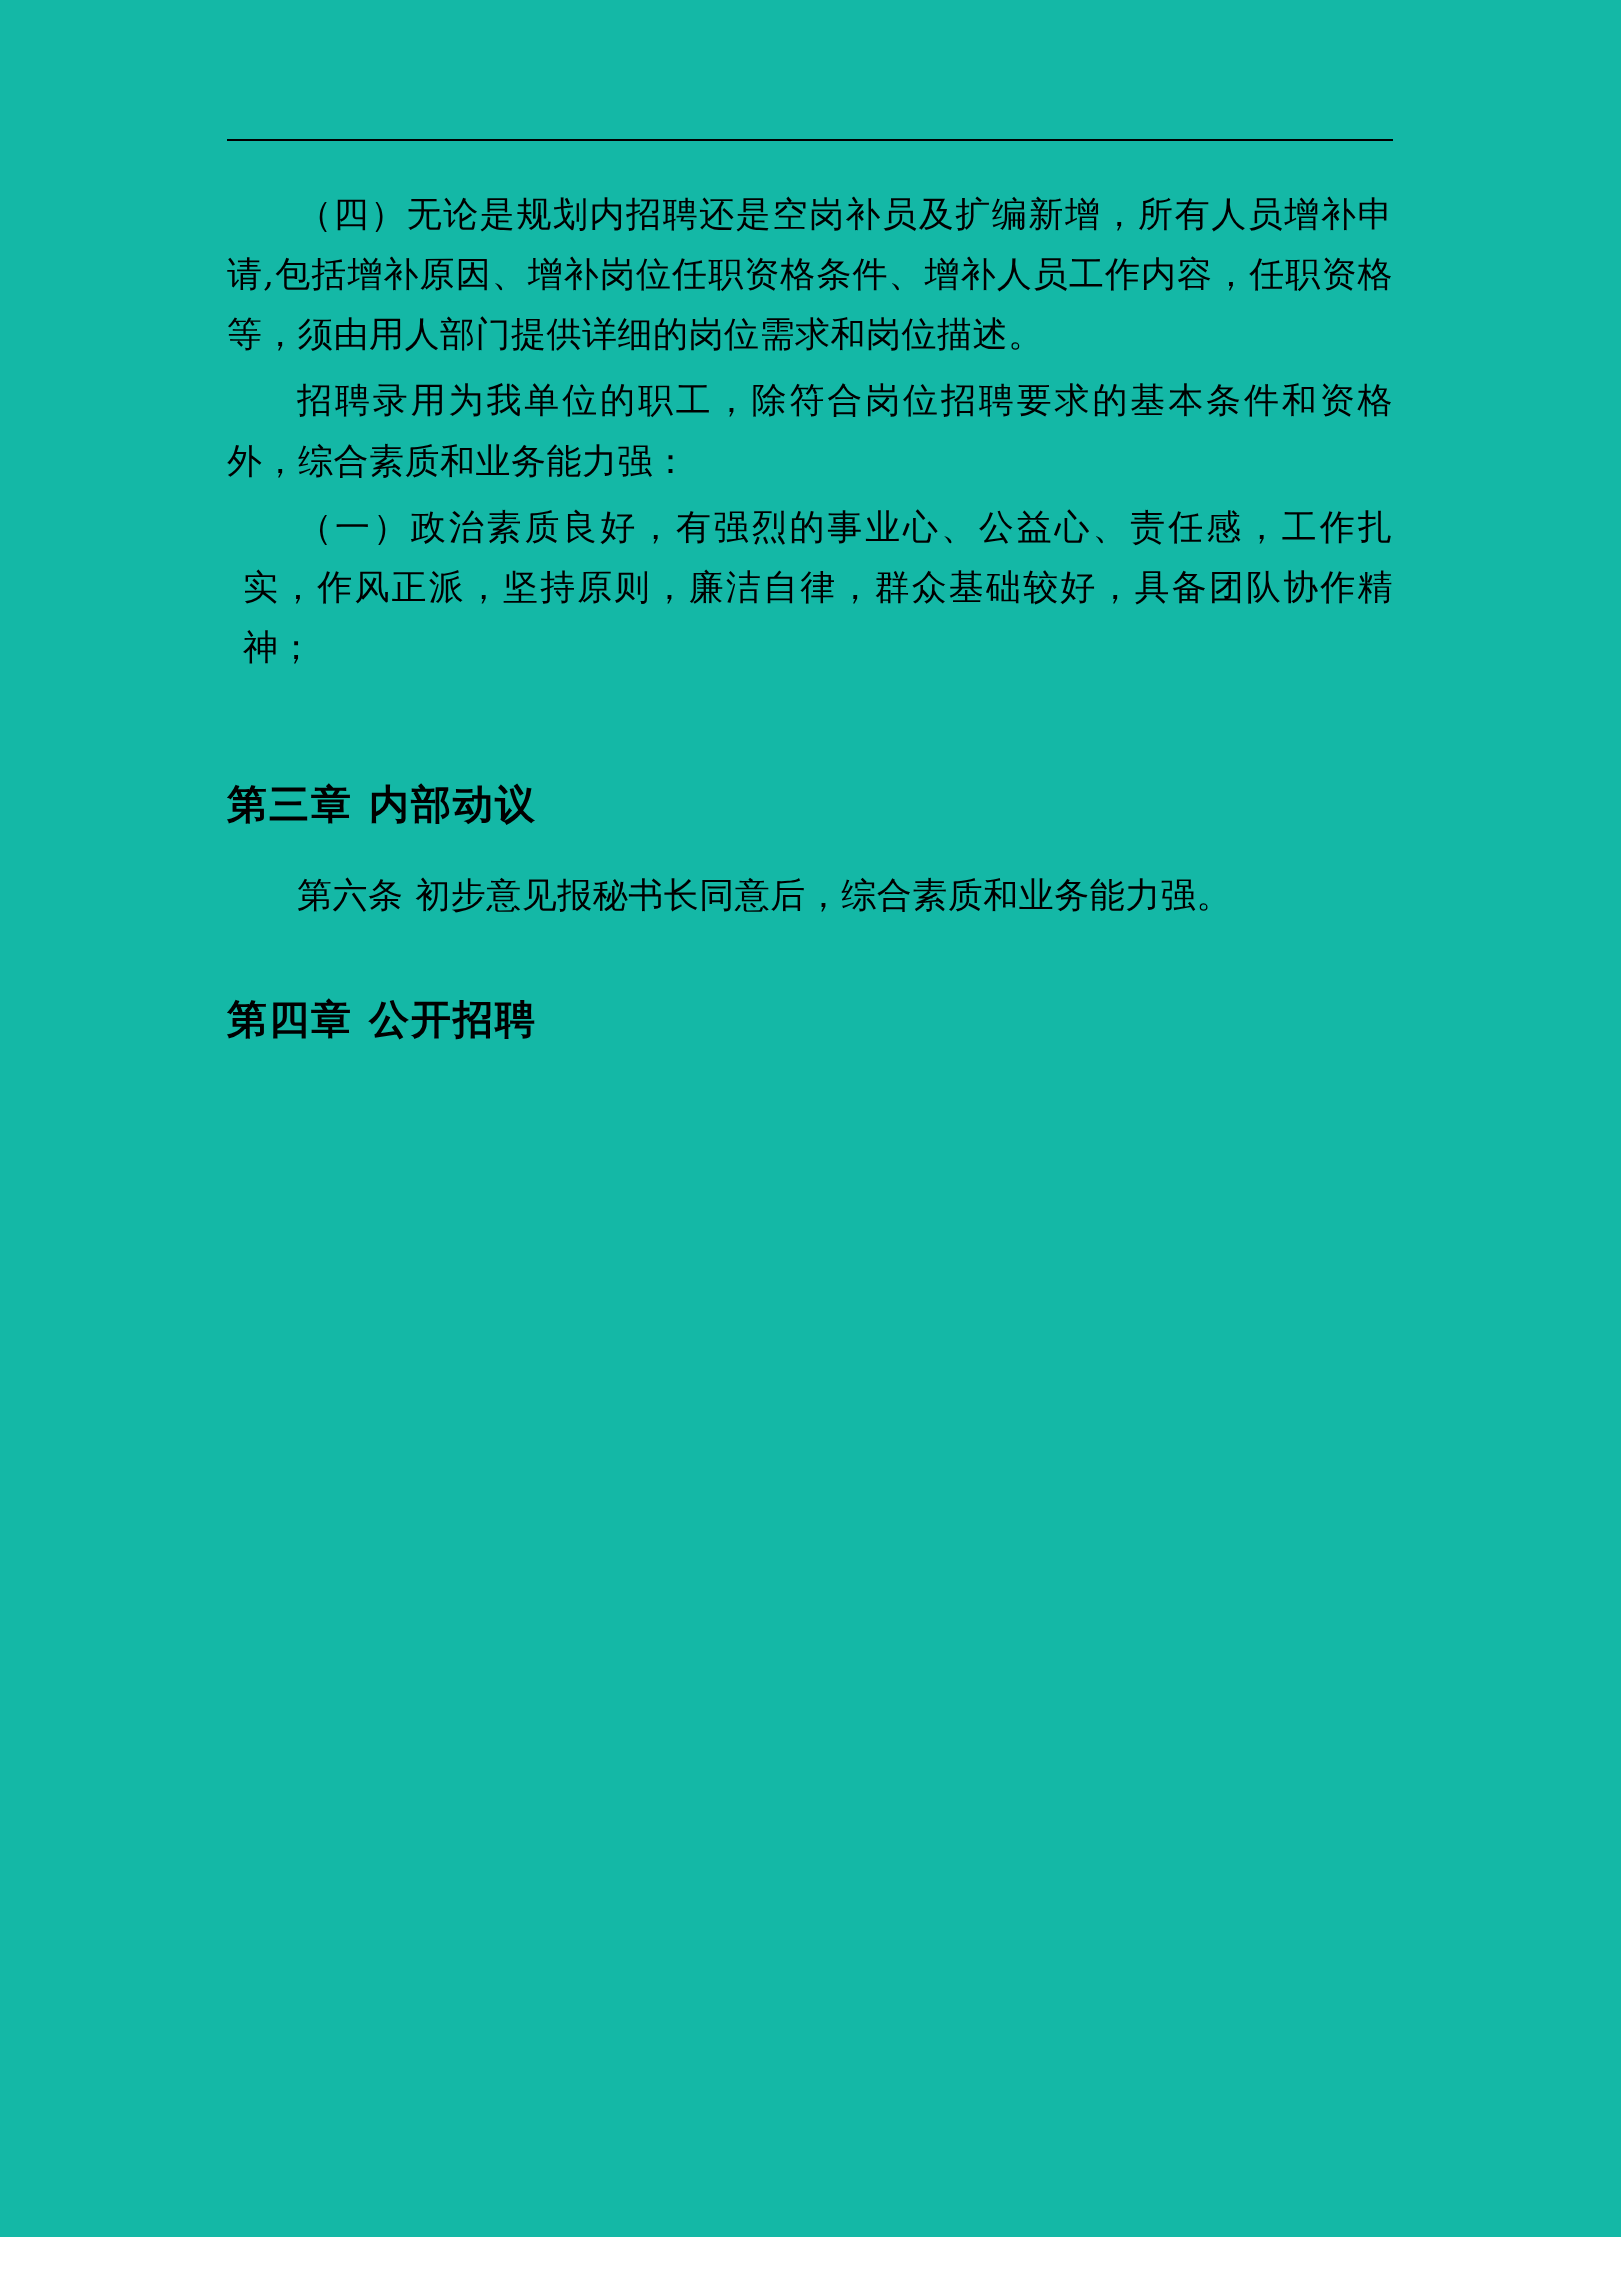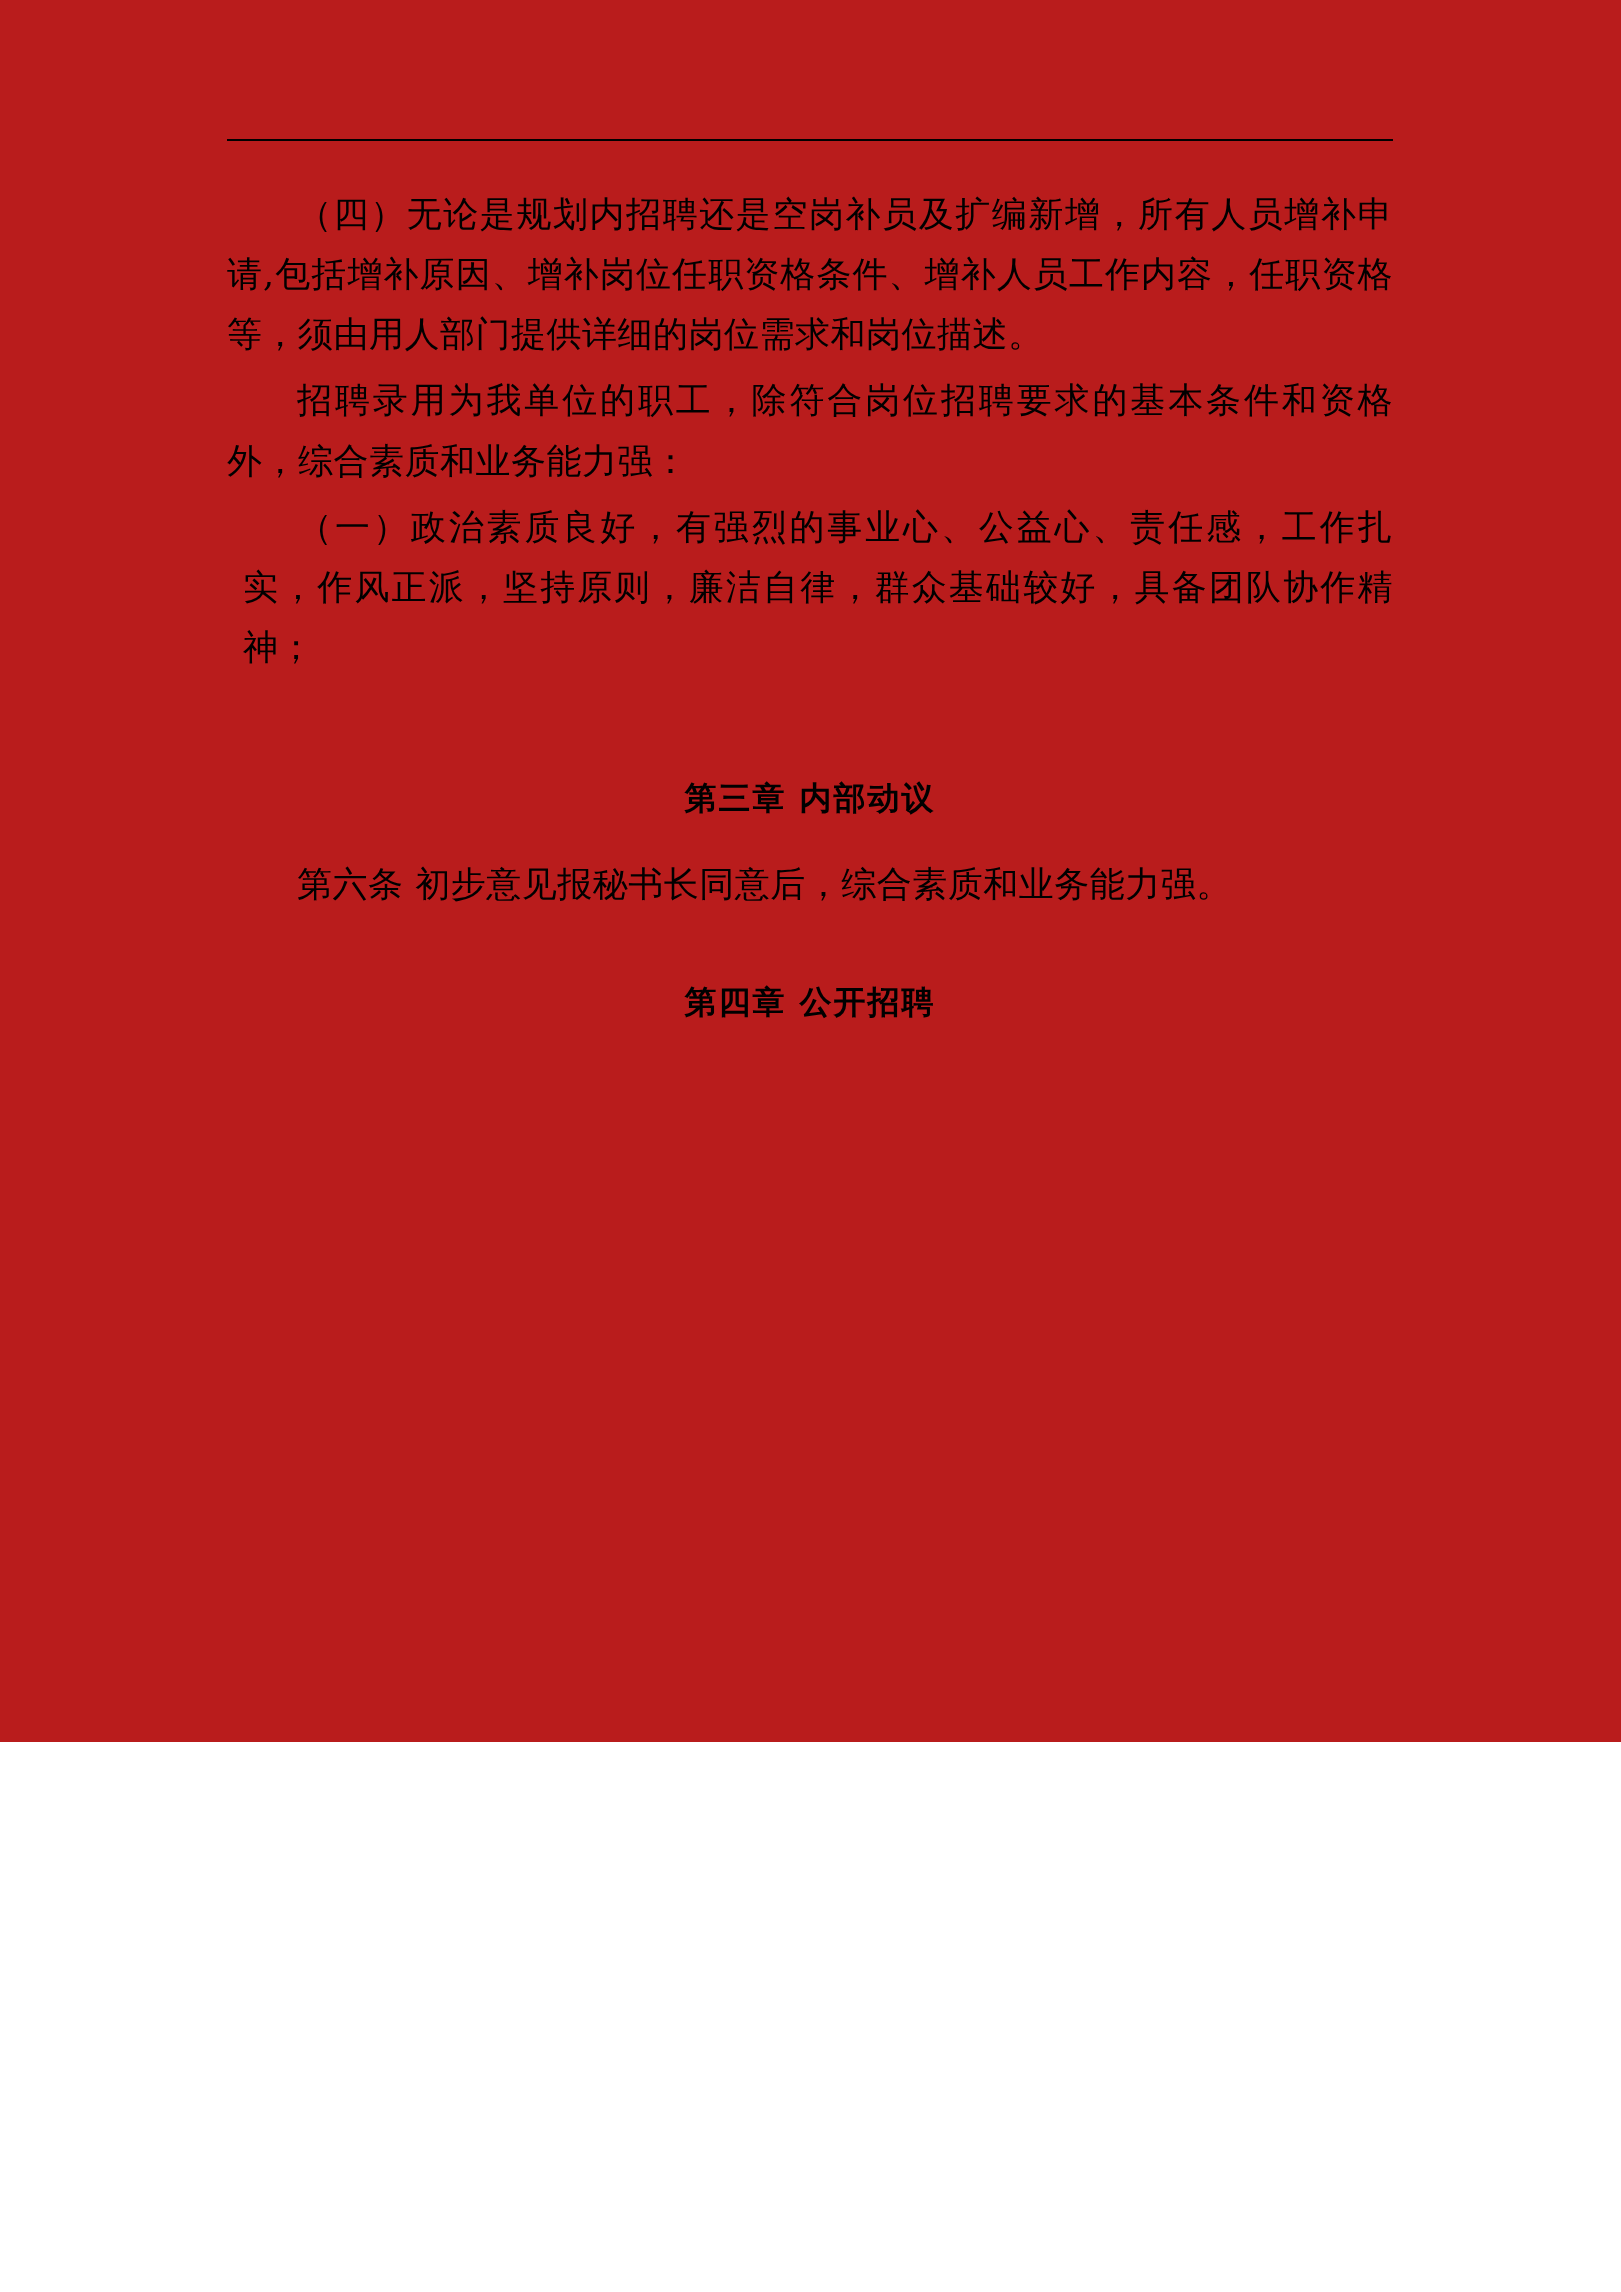--- a/index.html
+++ b/index.html
@@ -3,22 +3,22 @@
 <meta charset="utf-8">
 <style>
   html, body {
     margin: 0;
     padding: 0;
     background: #ffffff;
   }
   .page {
     position: relative;
     width: 1621px;
-    height: 1742px;
-    background: #b91c1c;
+    height: 2237px;
+    background: #14b8a6;
     margin: 0 auto;
     box-sizing: border-box;
     font-family: "DejaVu Serif", "Liberation Serif", serif;
     color: #000000;
     overflow: hidden;
   }
   .header-rule {
     position: absolute;
     left: 227px;
     top: 139px;
@@ -42,23 +42,23 @@
   }
   p.indent2 {
     text-indent: 2em;
   }
   p.indent2b {
     text-indent: 1.55em;
     margin-left: 16px;
   }
   .chapter {
     margin: 0;
-    font-size: 32px;
+    font-size: 40px;
     font-weight: bold;
-    text-align: center;
+    text-align: left;
     letter-spacing: 2px;
   }
   .gap-large { height: 94px; }
   .gap-med { height: 61px; }
   .spacer-chapter-after { height: 33px; }
 </style>
 </head>
 <body>
 
 <div class="page">

